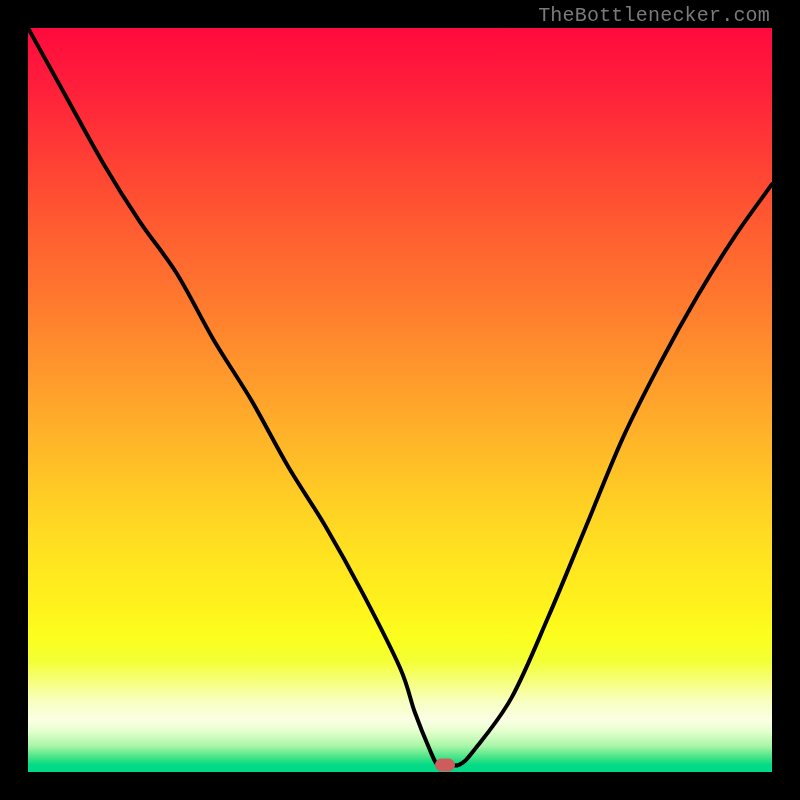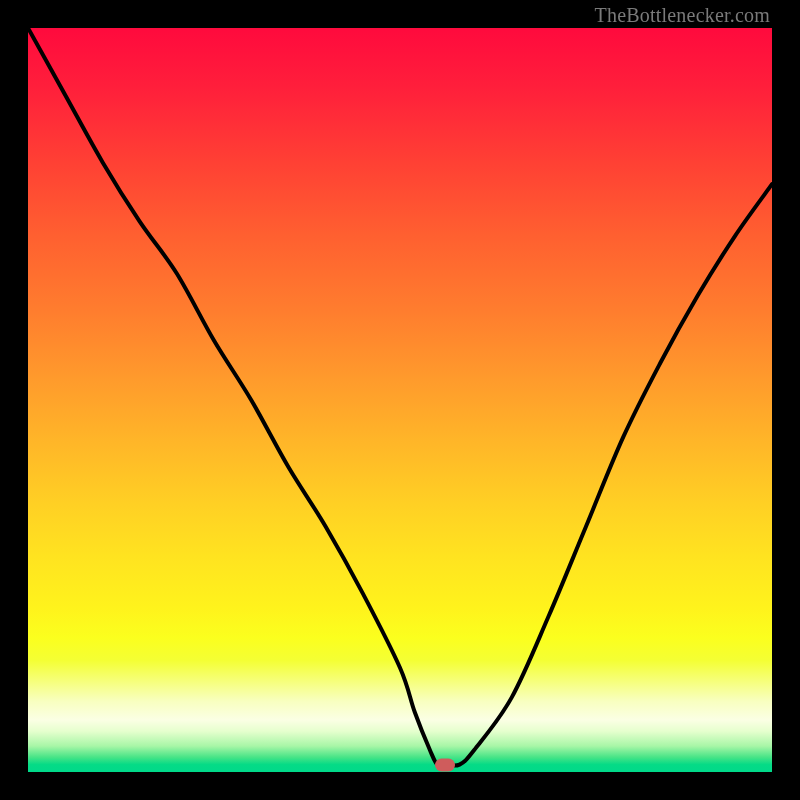--- a/index.html
+++ b/index.html
@@ -41,21 +41,21 @@
       #a8f6a7 96.5%,
       #48e487 98%,
       #05db86 99%,
       #00d98a 100%
     );
   }
   .watermark {
     position: absolute;
     top: 4px;
     right: 30px;
-    font-family: Liberation Serif, serif;
+    font-family: Liberation Mono, monospace;
     font-size: 20px;
     color: #7a7a7a;
     letter-spacing: 0.2px;
     user-select: none;
   }
   svg.curve {
     position: absolute;
     left: 0;
     top: 0;
     width: 744px;

